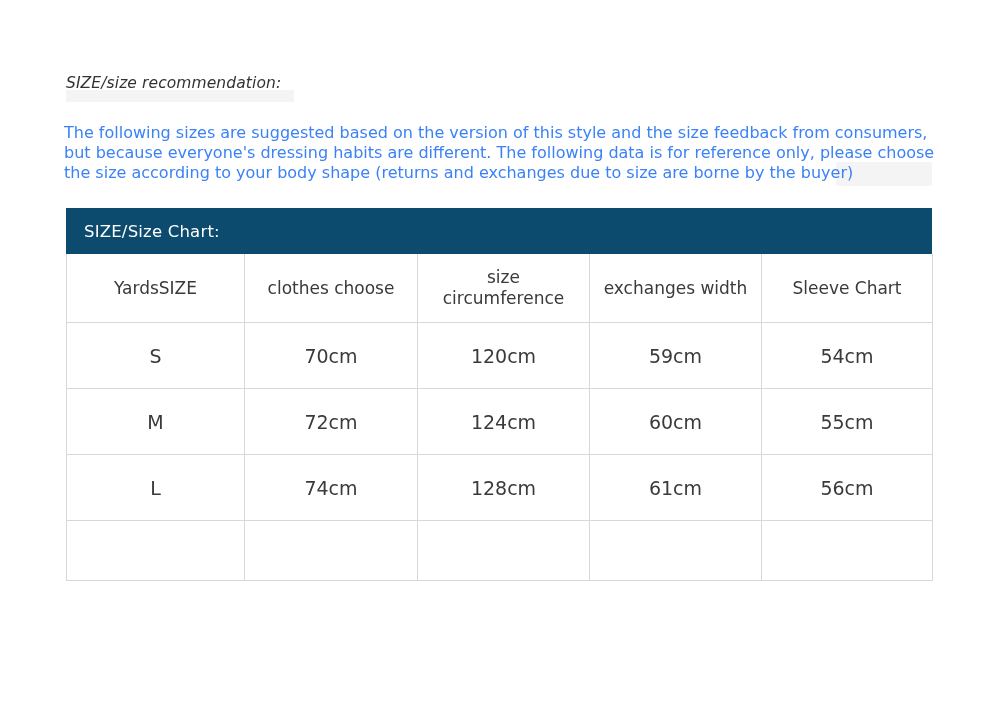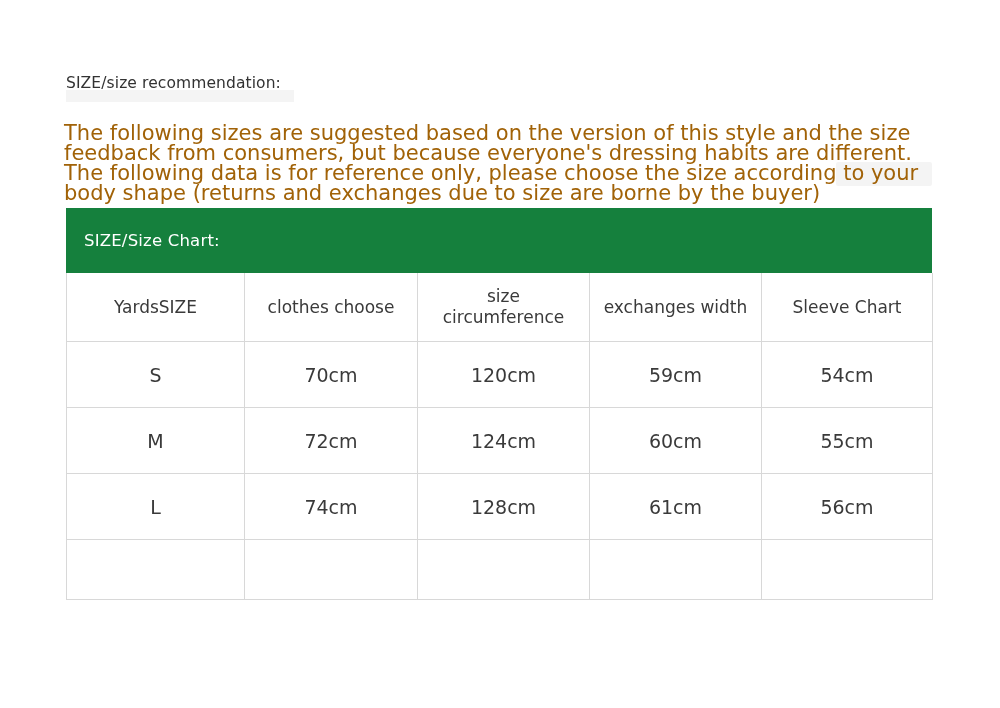--- a/index.html
+++ b/index.html
@@ -24,45 +24,46 @@
     height: 708px;
   }
 
   .heading {
     position: absolute;
     left: 66px;
     top: 74px;
     font-size: 15.5px;
     color: #333333;
     letter-spacing: 0.1px;
+    font-style: italic;
   }
 
   .intro {
     position: absolute;
     left: 64px;
     top: 123px;
     width: 872px;
-    font-size: 21px;
+    font-size: 16px;
     line-height: 20px;
-    color: #a16207;
+    color: #3b82f6;
   }
   .intro p {
     margin: 0;
   }
 
   .chart-wrap {
     position: absolute;
     left: 66px;
     top: 208px;
     width: 866px;
   }
 
   .chart-title-bar {
-    background: #15803d;
-    height: 65px;
+    background: #0c4a6e;
+    height: 46px;
     box-sizing: border-box;
     display: flex;
     align-items: center;
     padding-left: 18px;
   }
   .chart-title-bar .title-text {
     color: #ffffff;
     font-size: 16.5px;
     letter-spacing: 0.2px;
   }

